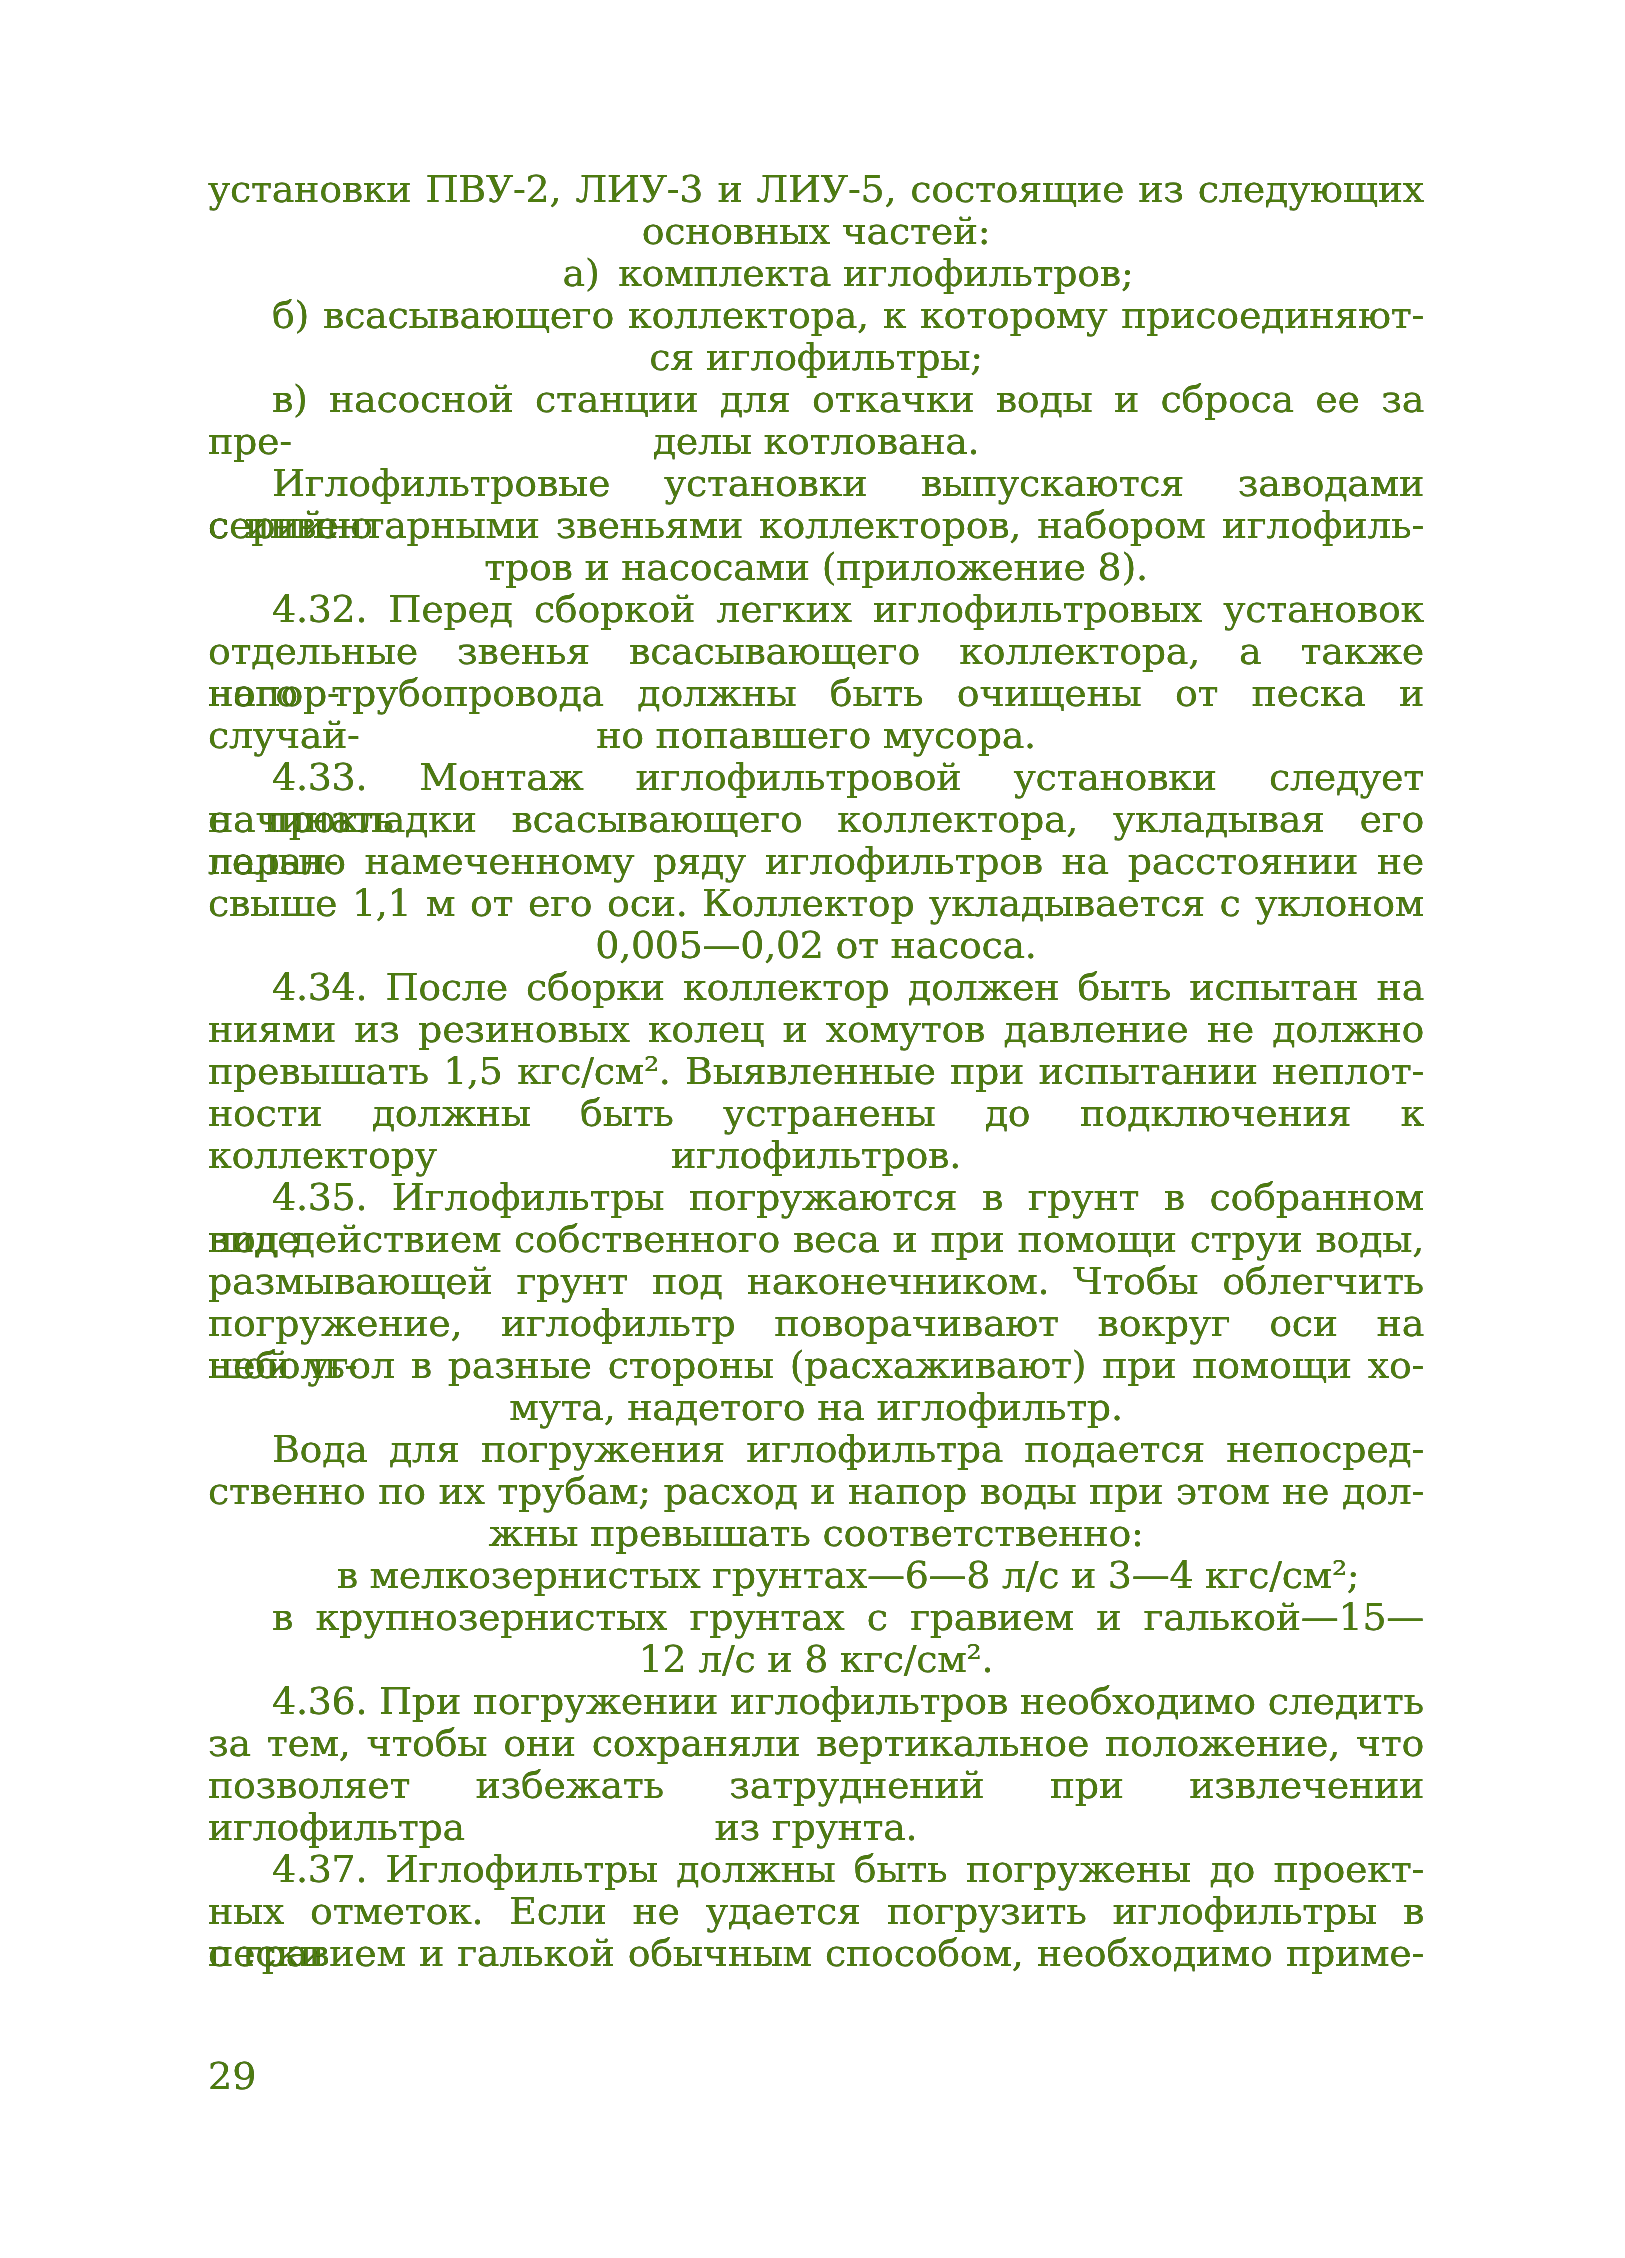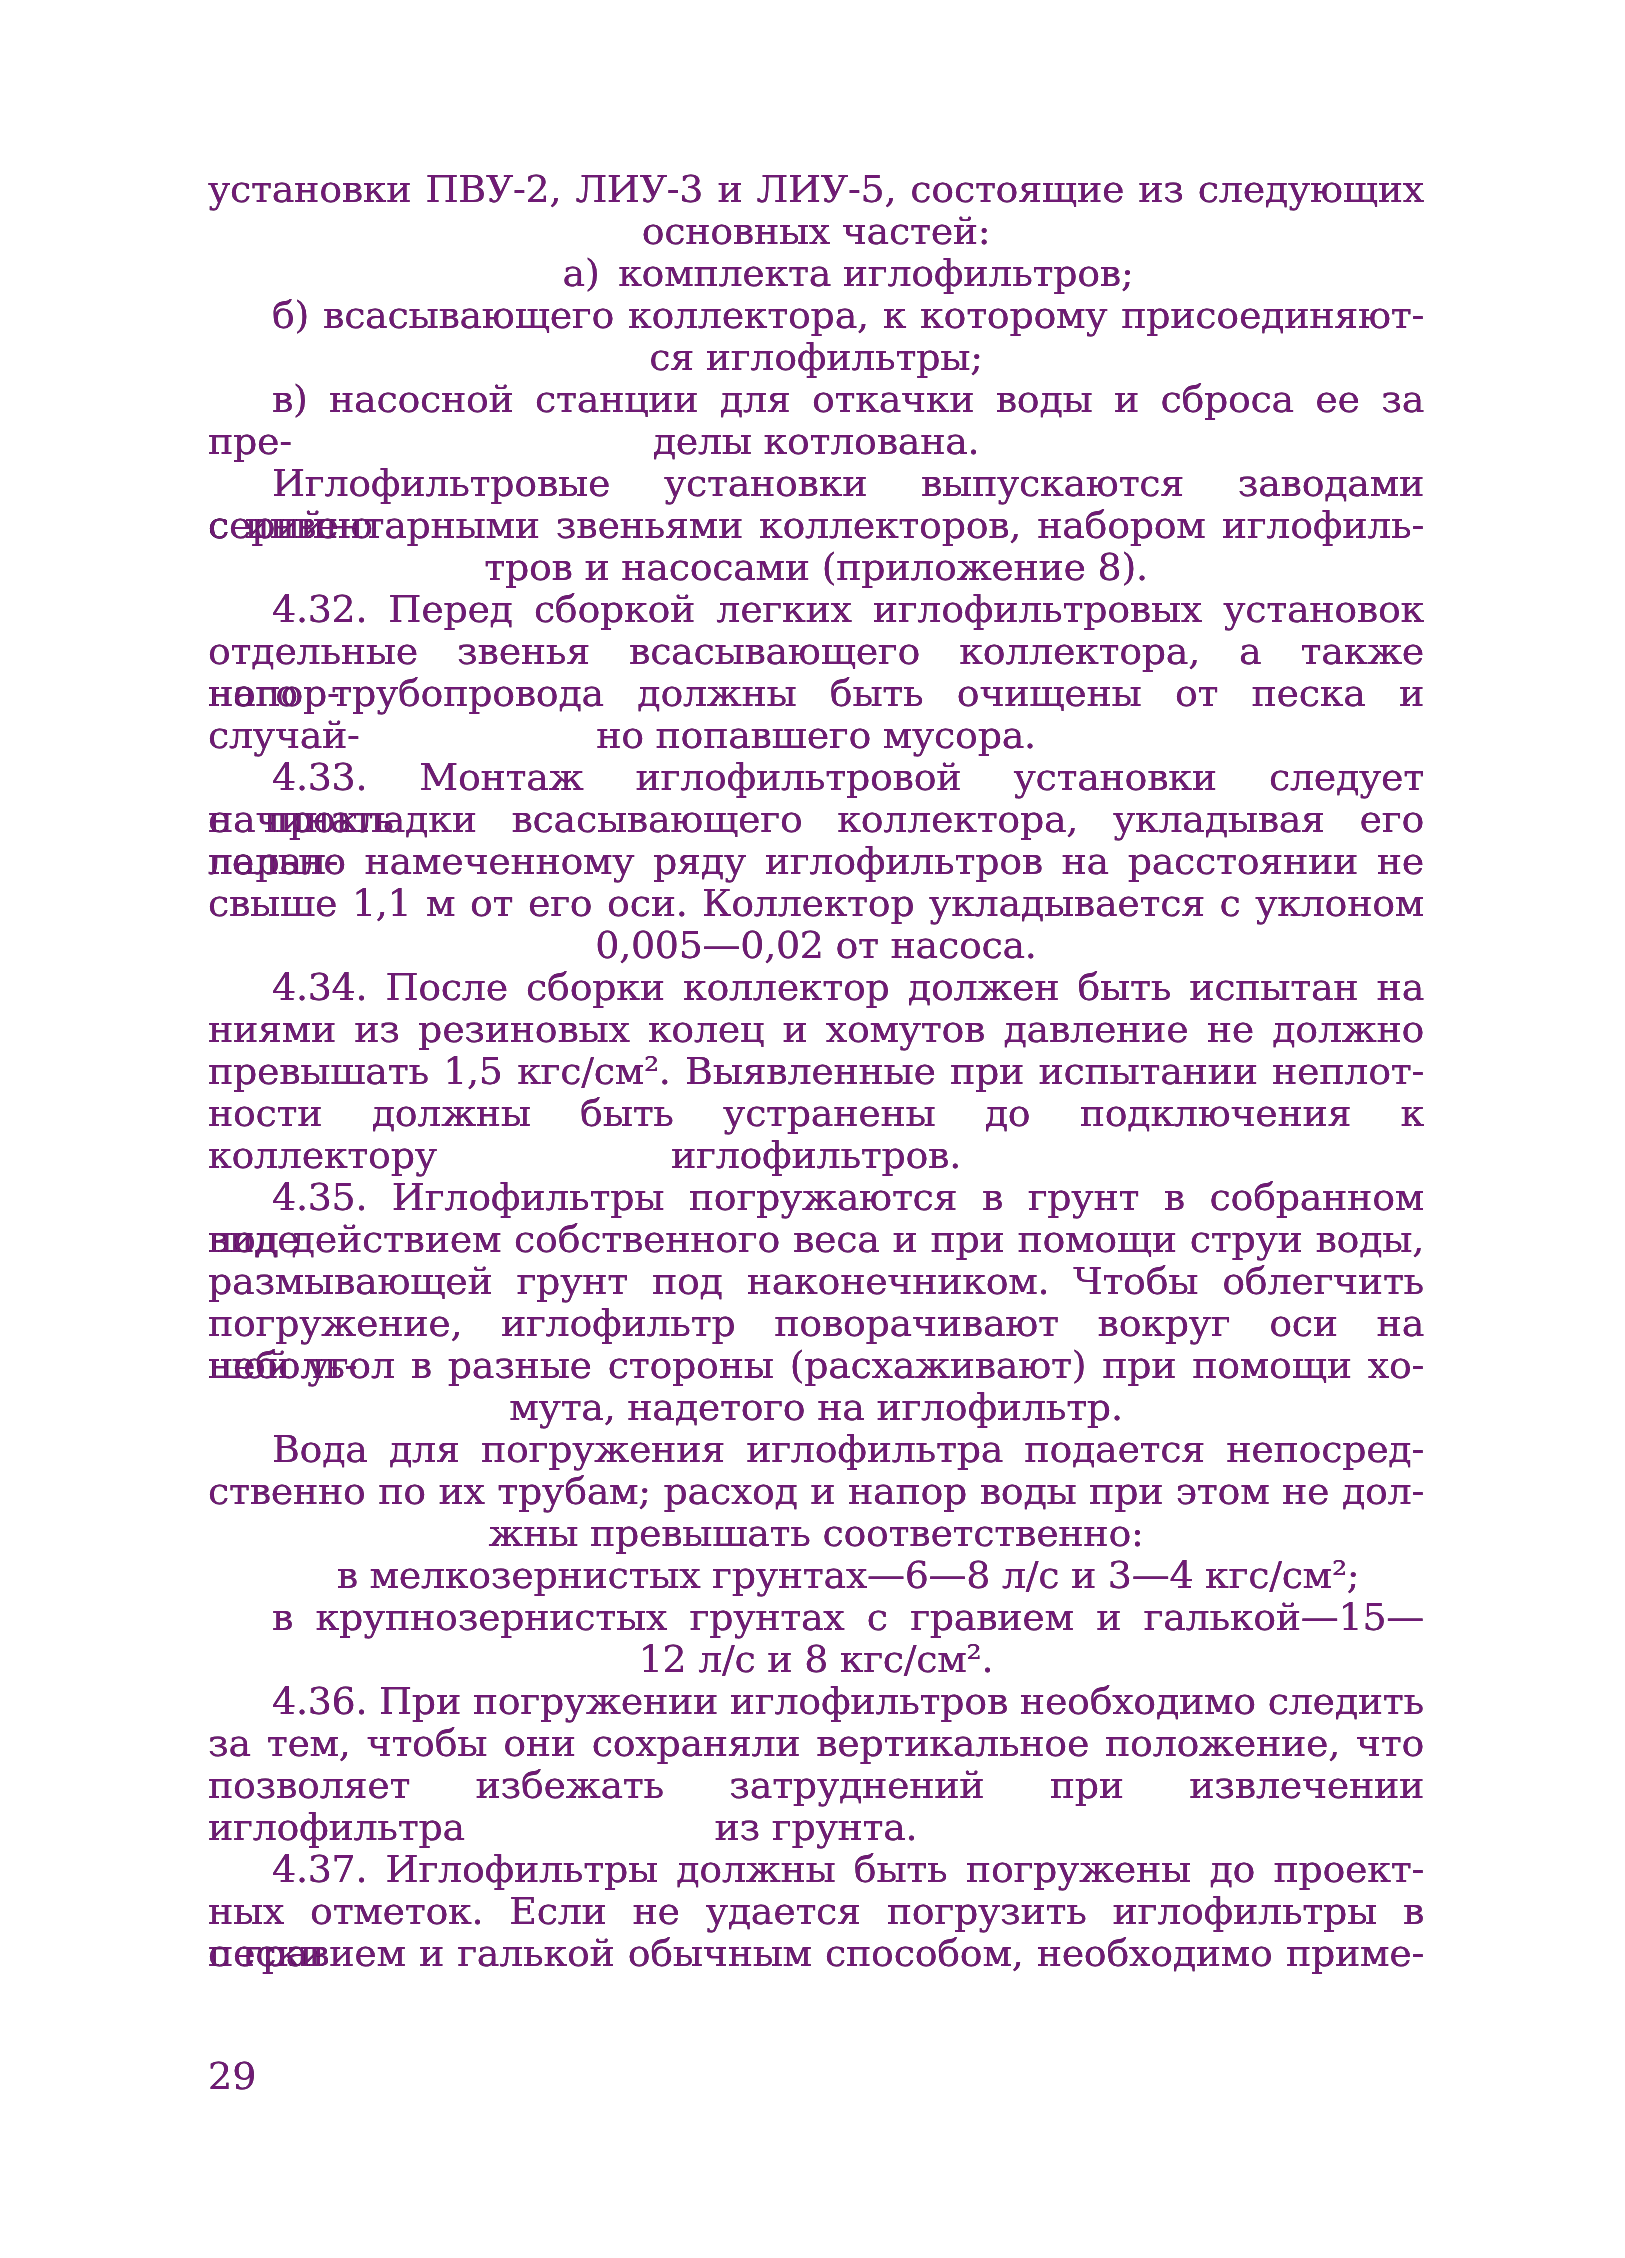--- a/index.html
+++ b/index.html
@@ -7,21 +7,21 @@
     padding: 0;
     background: #ffffff;
   }
   .page {
     position: relative;
     width: 1625px;
     height: 2259px;
     background: #ffffff;
     overflow: hidden;
     font-family: "DejaVu Serif", "Liberation Serif", serif;
-    color: #701a75;
+    color: #4d7c0f;
   }
   .text-column {
     position: absolute;
     left: 208px;
     top: 168px;
     width: 1216px;
     font-size: 38px;
     line-height: 42px;
     letter-spacing: -0.3px;
     text-rendering: optimizeLegibility;

